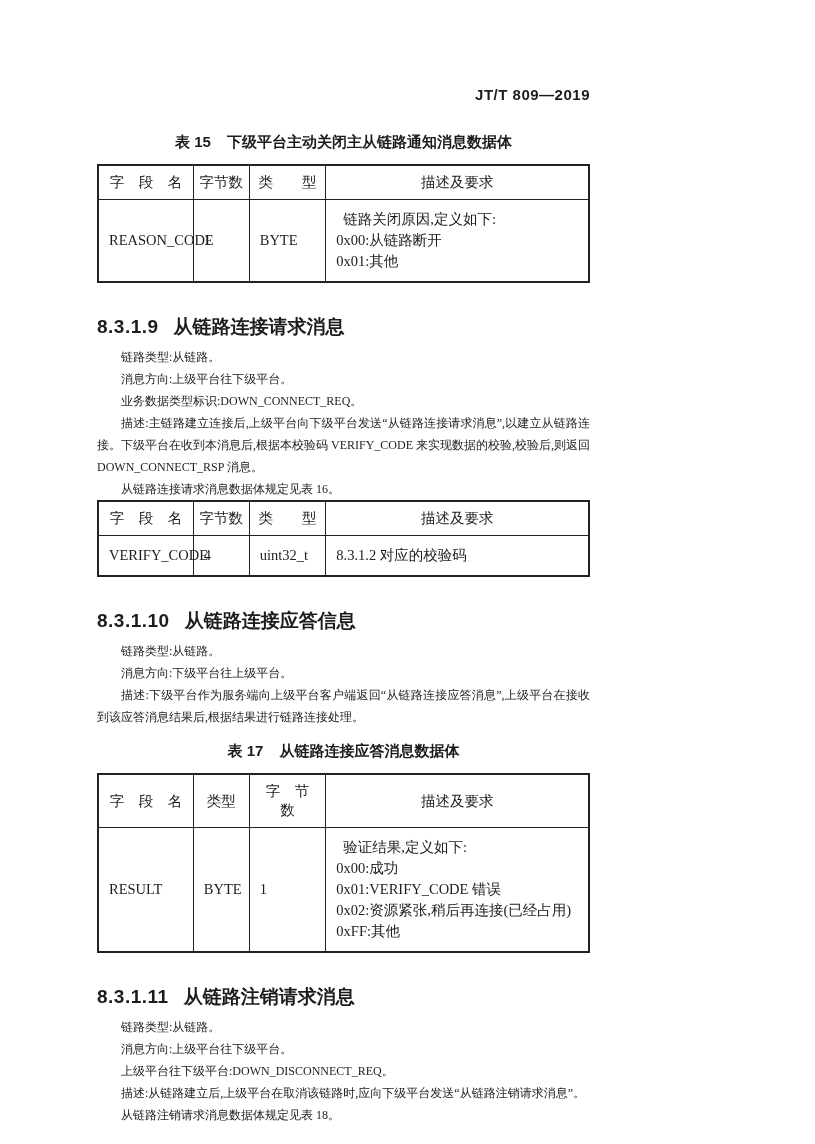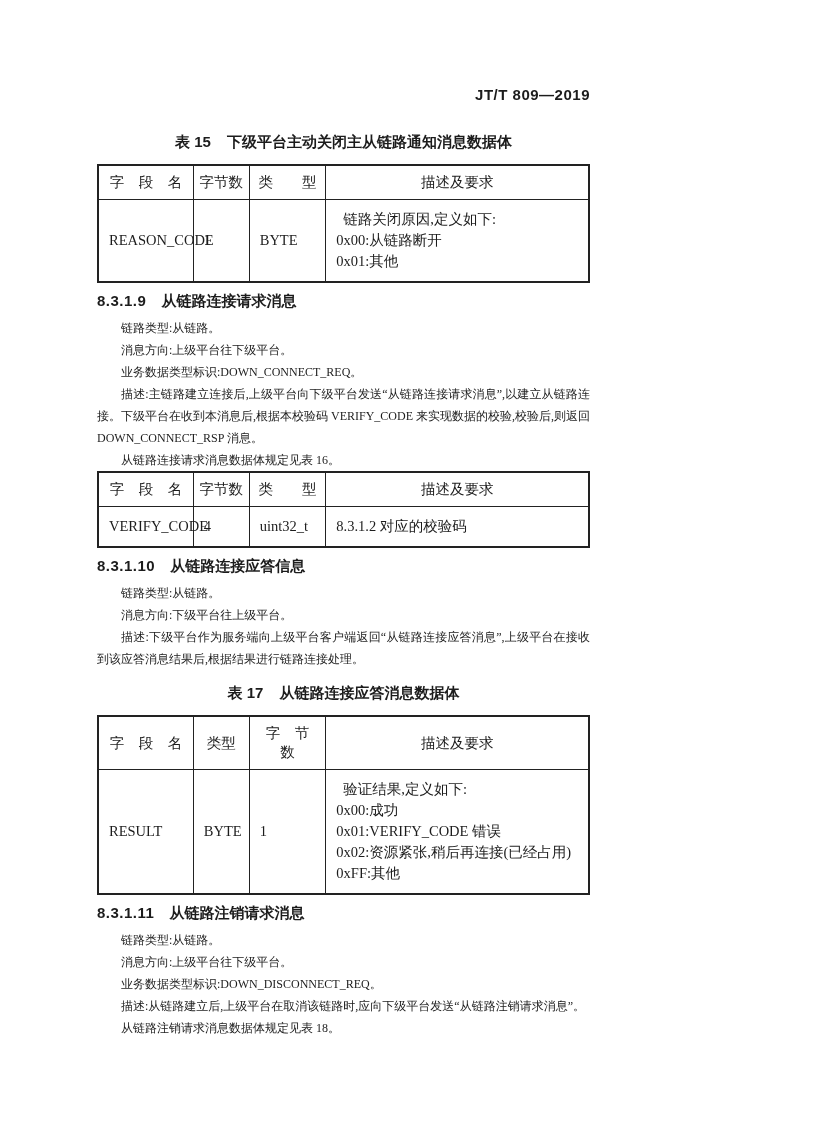--- a/index.html
+++ b/index.html
@@ -54,22 +54,22 @@
   }
   .desc-line { line-height: 21px; }
   .indent-first .desc-line:first-child { text-indent: 7px; }
   col.c1 { width: 19.4%; }
   col.c2 { width: 11.4%; }
   col.c3 { width: 15.6%; }
   col.c4 { width: 53.6%; }
   .section-heading {
     font-family: "Liberation Sans", "DejaVu Sans", sans-serif;
     font-weight: bold;
-    font-size: 15px;
-    margin: 9px 0 6px 0;
+    font-size: 19px;
+    margin: 31px 0 6px 0;
   }
   .section-heading .num { margin-right: 15px; letter-spacing: 0.5px; }
   .para {
     font-size: 12px;
     line-height: 22px;
     margin: 0;
     text-indent: 2em;
     text-align: justify;
   }
 </style>
@@ -192,18 +192,18 @@
       </tr>
     </tbody>
   </table>
 
   <div class="section">
     <div class="section-heading">
       <span class="num">8.3.1.11</span><span>从链路注销请求消息</span>
     </div>
     <p class="para">链路类型:从链路。</p>
     <p class="para">消息方向:上级平台往下级平台。</p>
-    <p class="para">业务数据类型标识:DOWN_DISCONNECT_REQ。</p>
+    <p class="para">上级平台往下级平台:DOWN_DISCONNECT_REQ。</p>
     <p class="para">描述:从链路建立后,上级平台在取消该链路时,应向下级平台发送“从链路注销请求消息”。</p>
     <p class="para">从链路注销请求消息数据体规定见表 18。</p>
   </div>
 
 </div>
 
 </body></html>

